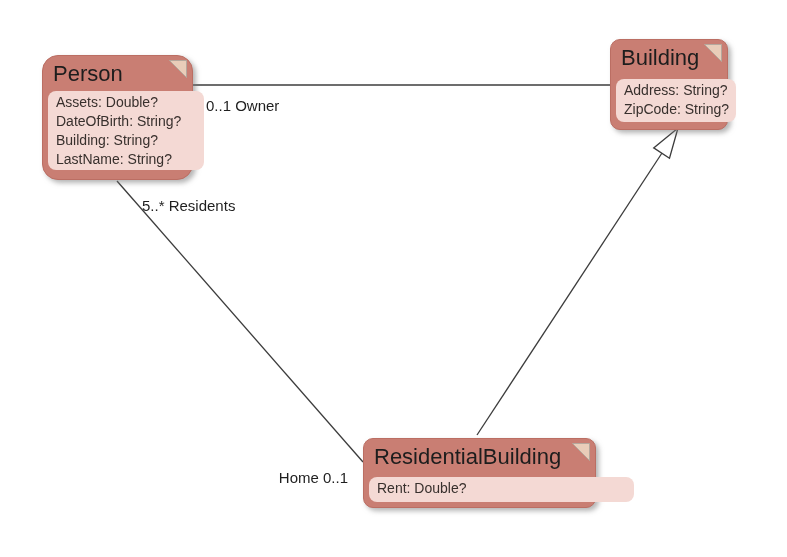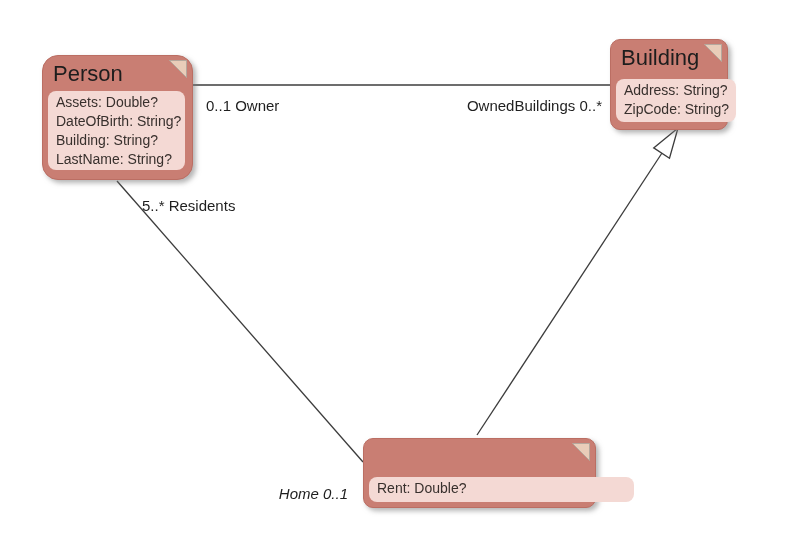--- a/index.html
+++ b/index.html
@@ -76,30 +76,30 @@
   }
   .edge-label {
     position:absolute;
     font-size:15px;
     line-height:20px;
     color: var(--label-color);
     white-space:nowrap;
   }
   
   .node-person        { left:42px;  top:55px;  width:151px; height:125px;border-radius:16px; }
-  .node-person .compartment { top:35px; width:137px; height:79px; }
+  .node-person .compartment { top:35px; width:156px; height:79px; }
   .node-building      { left:610px; top:39px;  width:118px; height:91px;  }
   .node-building .compartment { top:39px; width:120px; height:43px;padding-left:8px; }
   .node-residential   { left:363px; top:438px; width:233px; height:70px;  }
   .node-residential .compartment { top:38px; width:265px; height:25px; }
   
   .label-owner-source    { left:206px; top:96px;  }
   .label-owner-target    { right:185px; top:96px; }
   .label-residents       { left:142px; top:196px; }
-  .label-home            { right:439px; top:484px;font-style:italic; }
+  .label-home            { right:439px; top:468px; }
 </style>
 </head>
 <body>
 
 <div class="canvas">
 
   <svg class="edges-layer" viewBox="0 0 787 557">
     <line x1="193" y1="85" x2="610" y2="85"></line>
     <line x1="117" y1="181" x2="363" y2="462"></line>
     <line x1="477" y1="435" x2="662" y2="153"></line>
@@ -124,26 +124,26 @@
     <svg class="fold" viewBox="0 0 18 18">
       <polygon points="0.5,0.5 17.5,0.5 17.5,17.5"></polygon>
     </svg>
     <div class="compartment">
       <div class="attr">Address: String?</div>
       <div class="attr">ZipCode: String?</div>
     </div>
   </div>
 
   <div class="node node-residential">
+    <div class="node-title">ResidentialBuilding</div>
     <svg class="fold" viewBox="0 0 18 18">
       <polygon points="0.5,0.5 17.5,0.5 17.5,17.5"></polygon>
     </svg>
     <div class="compartment">
       <div class="attr">Rent: Double?</div>
     </div>
   </div>
 
   <div class="edge-label label-owner-source">0..1 Owner</div>
-  <div class="edge-label label-owner-target">OwnedBuildings 0..*</div>
   <div class="edge-label label-residents">5..* Residents</div>
   <div class="edge-label label-home">Home 0..1</div>
 
 </div>
 
 </body></html>

